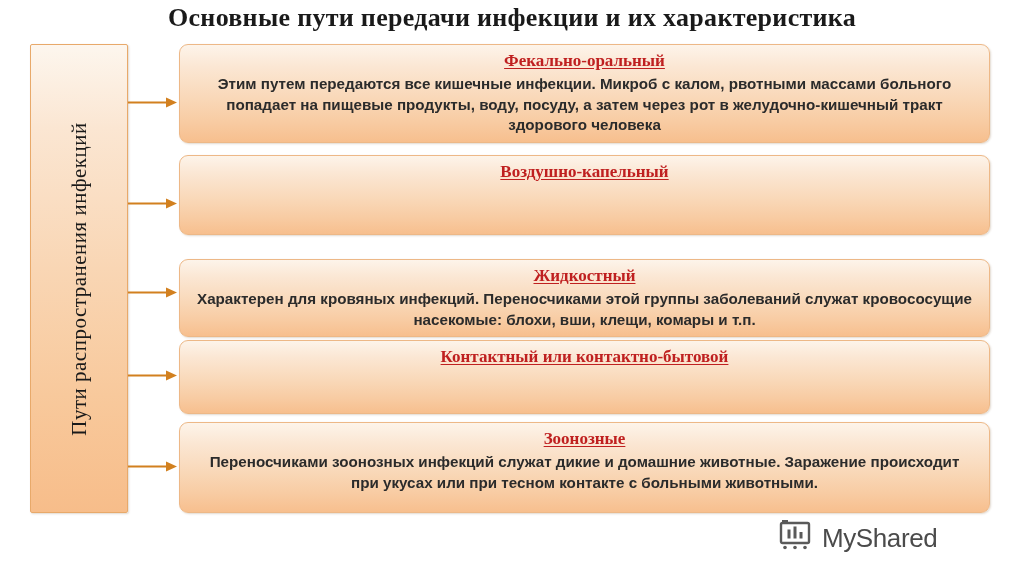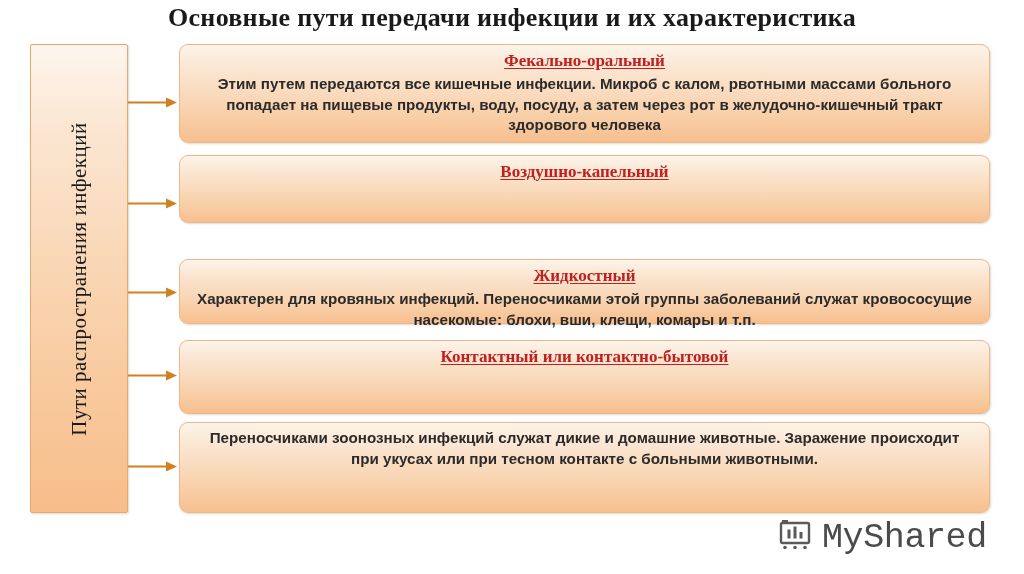--- a/index.html
+++ b/index.html
@@ -101,22 +101,22 @@
   .box-body {
     font-family: "Liberation Sans", sans-serif;
     font-size: 15.2px;
     color: #2b2b2b;
     line-height: 1.36;
     font-weight: bold;
   }
 
   
   #box-0 { top: 44px;  height: 99px; }
-  #box-1 { top: 155px; height: 68px; text-align: center; }
-  #box-2 { top: 259px; height: 65px; }
+  #box-1 { top: 155px; height: 80px; text-align: center; }
+  #box-2 { top: 259px; height: 78px; }
   #box-3 { top: 340px; height: 74px; }
   #box-4 { top: 422px; height: 91px; }
 
   
   .arrow {
     position: absolute;
     left: 128px;
     width: 49px;
     height: 11px;
   }
@@ -130,22 +130,22 @@
   #logo {
     position: absolute;
     left: 779px;
     top: 516px;
     height: 44px;
     display: flex;
     align-items: center;
     gap: 9px;
   }
   #logo-text {
-    font-family: Liberation Mono, monospace;
-    font-size: 35px;
+    font-family: Liberation Sans, sans-serif;
+    font-size: 26px;
     color: #4b4b4b;
     letter-spacing: -0.4px;
     line-height: 1;
   }
 </style>
 </head>
 <body>
 
 <div id="slide">
 
@@ -198,20 +198,21 @@
   <div class="box" id="box-2">
     <div class="box-heading">Жидкостный</div>
     <div class="box-body">Характерен для кровяных инфекций. Переносчиками этой группы заболеваний служат кровососущие насекомые: блохи, вши, клещи, комары и т.п.</div>
   </div>
 
   <div class="box" id="box-3">
     <div class="box-heading">Контактный или контактно-бытовой</div>
   </div>
 
   <div class="box" id="box-4">
+    <div class="box-heading">Зоонозные</div>
     <div class="box-body">Переносчиками зоонозных инфекций служат дикие и домашние животные. Заражение происходит при укусах или при тесном контакте с больными животными.</div>
   </div>
 
   <div id="logo">
     <span>
       <svg width="34" height="32" viewBox="0 0 34 32" xmlns="http://www.w3.org/2000/svg">
         <path d="M4 3 L4 1 L8 1 L8 3" fill="none" stroke="#5a5a5a" stroke-width="2"></path>
         <rect x="2" y="3" width="28" height="20" rx="1.5" fill="none" stroke="#5a5a5a" stroke-width="2.4"></rect>
         <rect x="8.5" y="9.5" width="3" height="9" fill="#5a5a5a"></rect>
         <rect x="14.5" y="6.5" width="3" height="12" fill="#5a5a5a"></rect>

